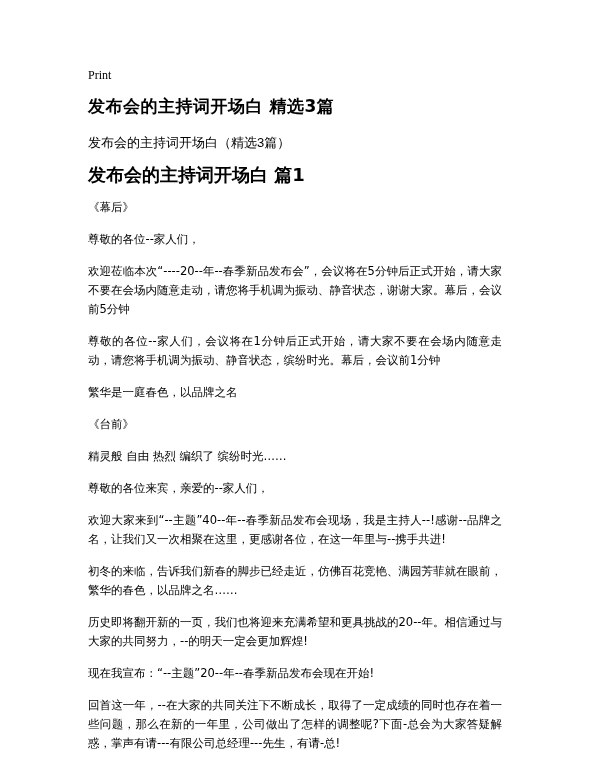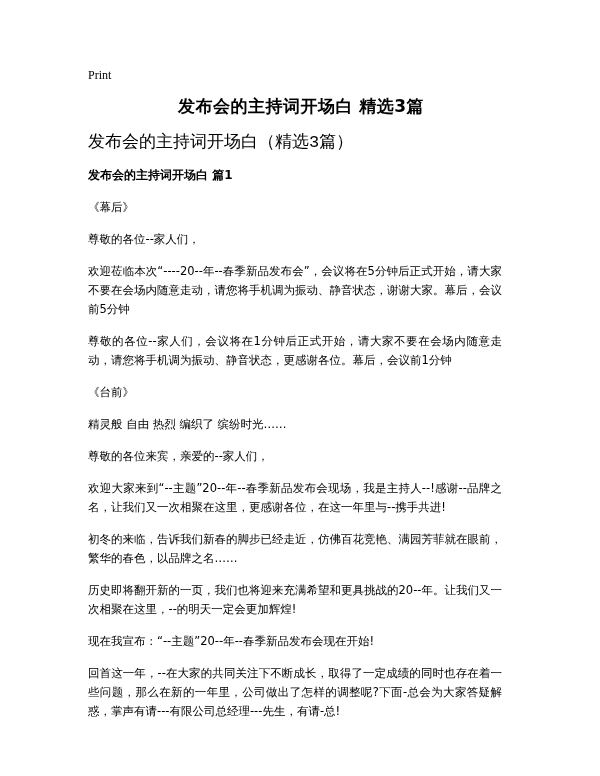--- a/index.html
+++ b/index.html
@@ -34,34 +34,34 @@
     position: absolute;
     left: 88px;
     top: 88px;
     width: 426px;
   }
   h1.doc-title {
     font-family: "DejaVu Sans", sans-serif;
     font-weight: bold;
     font-size: 17px;
     line-height: 24px;
-    text-align: center;
+    text-align: left;
     margin: 6px 0 16px 0;
     letter-spacing: 0.5px;
   }
   .subtitle {
-    font-family: Liberation Mono, monospace;
-    font-size: 17px;
+    font-family: Liberation Sans, sans-serif;
+    font-size: 13px;
     line-height: 18px;
     margin: 0 0 14px 0;
   }
   .section-head {
     font-family: "DejaVu Sans", sans-serif;
     font-weight: bold;
-    font-size: 12px;
+    font-size: 18px;
     line-height: 18px;
     margin: 14px 0 14px 0;
   }
   .para {
     font-family: "DejaVu Sans", sans-serif;
     font-size: 11.5px;
     line-height: 19px;
     margin: 0 12px 13px 0;
     text-align: justify;
     word-break: break-all;
@@ -78,24 +78,25 @@
 
     <h1 class="doc-title">发布会的主持词开场白 精选3篇</h1>
 
     <div class="subtitle">发布会的主持词开场白（精选3篇）</div>
 
     <div class="section-head">发布会的主持词开场白 篇1</div>
 
     <div class="para">《幕后》</div>
     <div class="para">尊敬的各位--家人们，</div>
     <div class="para">欢迎莅临本次“----20--年--春季新品发布会”，会议将在5分钟后正式开始，请大家不要在会场内随意走动，请您将手机调为振动、静音状态，谢谢大家。幕后，会议前5分钟</div>
-    <div class="para">尊敬的各位--家人们，会议将在1分钟后正式开始，请大家不要在会场内随意走动，请您将手机调为振动、静音状态，更感谢各位。幕后，会议前1分钟</div>
+    <div class="para">尊敬的各位--家人们，会议将在1分钟后正式开始，请大家不要在会场内随意走动，请您将手机调为振动、静音状态，缤纷时光。幕后，会议前1分钟</div>
+    <div class="para">繁华是一庭春色，以品牌之名</div>
     <div class="para">《台前》</div>
     <div class="para">精灵般 自由 热烈 编织了 缤纷时光……</div>
     <div class="para">尊敬的各位来宾，亲爱的--家人们，</div>
-    <div class="para">欢迎大家来到“--主题”20--年--春季新品发布会现场，我是主持人--!感谢--品牌之名，让我们又一次相聚在这里，更感谢各位，在这一年里与--携手共进!</div>
+    <div class="para">欢迎大家来到“--主题”40--年--春季新品发布会现场，我是主持人--!感谢--品牌之名，让我们又一次相聚在这里，更感谢各位，在这一年里与--携手共进!</div>
     <div class="para">初冬的来临，告诉我们新春的脚步已经走近，仿佛百花竞艳、满园芳菲就在眼前，繁华的春色，以品牌之名……</div>
-    <div class="para">历史即将翻开新的一页，我们也将迎来充满希望和更具挑战的20--年。让我们又一次相聚在这里，--的明天一定会更加辉煌!</div>
+    <div class="para">历史即将翻开新的一页，我们也将迎来充满希望和更具挑战的20--年。相信通过与大家的共同努力，--的明天一定会更加辉煌!</div>
     <div class="para">现在我宣布：“--主题”20--年--春季新品发布会现在开始!</div>
     <div class="para">回首这一年，--在大家的共同关注下不断成长，取得了一定成绩的同时也存在着一些问题，那么在新的一年里，公司做出了怎样的调整呢?下面-总会为大家答疑解惑，掌声有请---有限公司总经理---先生，有请-总!</div>
 
   </div>
 </div>
 
 </body></html>

